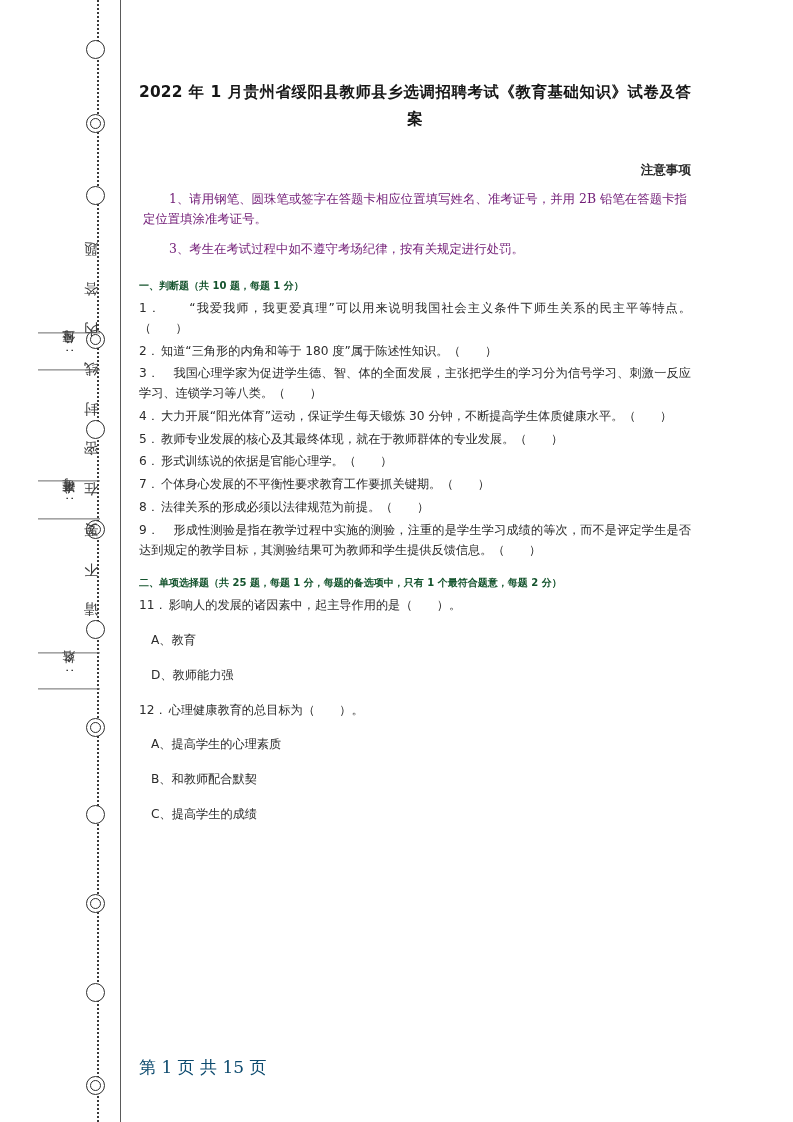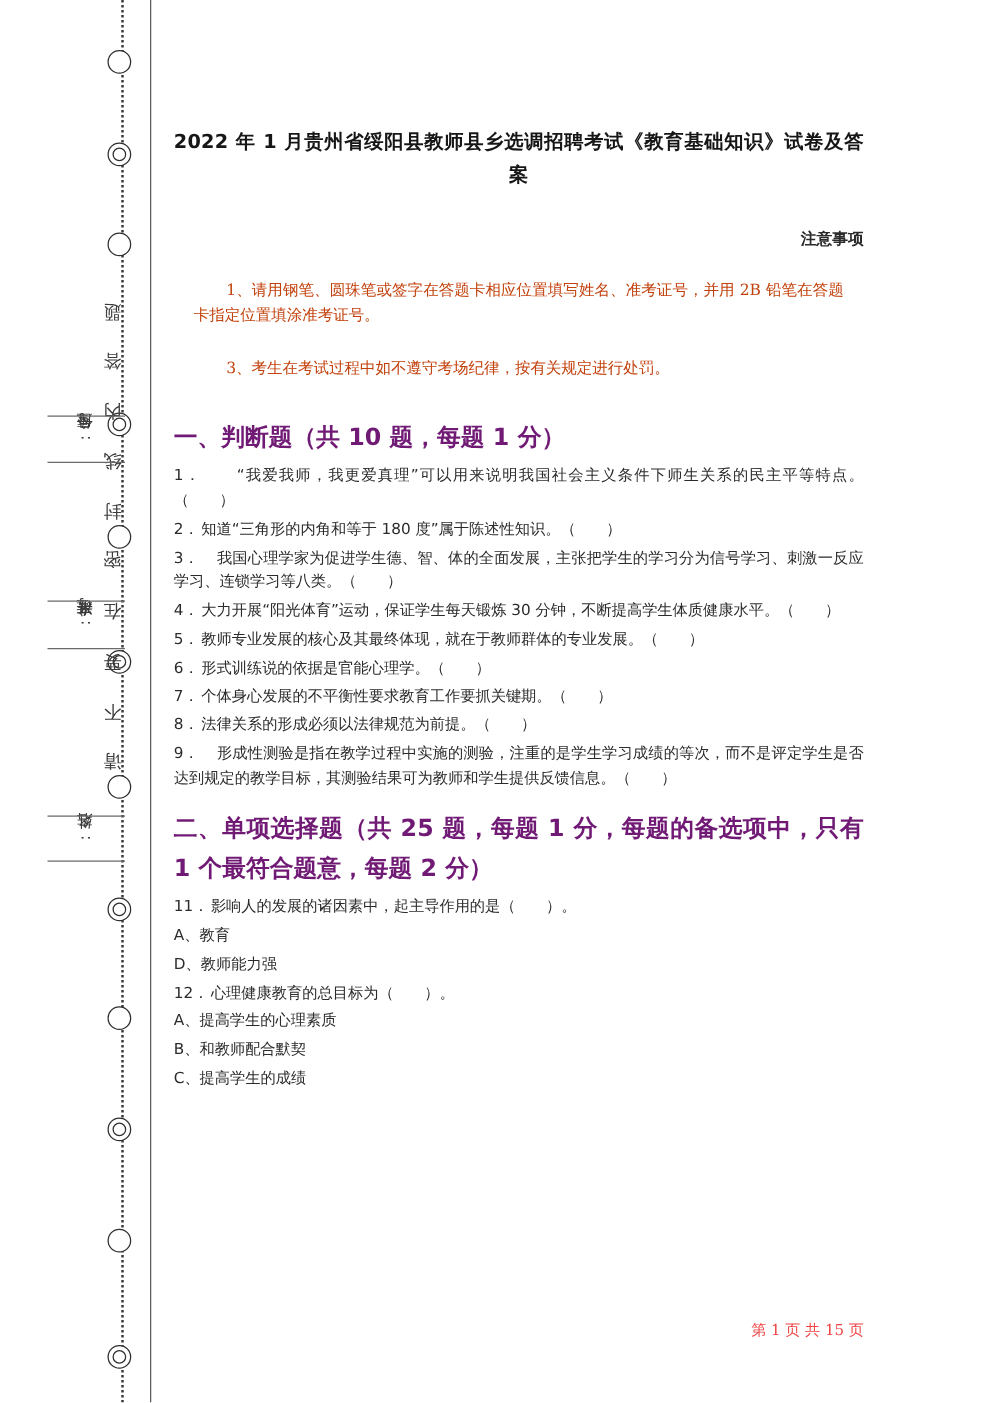--- a/index.html
+++ b/index.html
@@ -95,87 +95,87 @@
   
   #content {
     position: absolute;
     left: 139px;
     top: 0;
     width: 552px;
   }
 
   #doc-title {
     margin: 0;
-    padding-top: 100px;
+    padding-top: 79px;
     font-size: 15.4px;
     font-weight: bold;
     line-height: 1.78;
     text-align: justify;
     text-align-last: center;
     color: #161616;
     letter-spacing: 0.2px;
   }
 
   #notice-heading {
     margin: 0;
     padding-top: 28px;
     text-align: right;
     font-size: 12.6px;
     font-weight: bold;
     color: #2a2a2a;
   }
 
   .notice-item {
-    margin: 16px;
+    margin: 4px;
     padding-top: 6px;
     font-size: 12.4px;
     line-height: 1.62;
     text-align: justify;
     text-indent: 26px;
-    color: #c2410c;
+    color: #701a75;
     font-family: "DejaVu Serif", serif;
   }
 
   .section-heading {
     margin: 0;
     padding-top: 14px;
     padding-bottom: 2px;
-    font-size: 19px;
+    font-size: 10px;
     font-weight: bold;
     line-height: 1.7;
-    color: #701a75;
+    color: #14532d;
     text-align: justify;
   }
 
   .question {
     margin: 0;
     padding-top: 3px;
     font-size: 12.2px;
     line-height: 1.62;
     text-align: justify;
     color: #2b2b2b;
   }
   .question .q-num { margin-right: 2px; }
 
   .option {
-    margin: 0;
+    margin: 12px;
     padding-top: 3px;
     font-size: 12.2px;
     line-height: 1.62;
     color: #2b2b2b;
   }
 
   #page-footer {
     position: absolute;
     left: 139px;
     top: 1056px;
     width: 552px;
-    text-align: right;
-    font-size: 12px;
-    color: #ef4444;
+    text-align: left;
+    font-size: 17px;
+    color: #0c4a6e;
     font-family: "DejaVu Serif", serif;
   }
 </style>
 </head>
 <body>
 
 <div id="seal-zone">
   <div class="page-rule"></div>
   <div class="seal-dots"></div>
 

